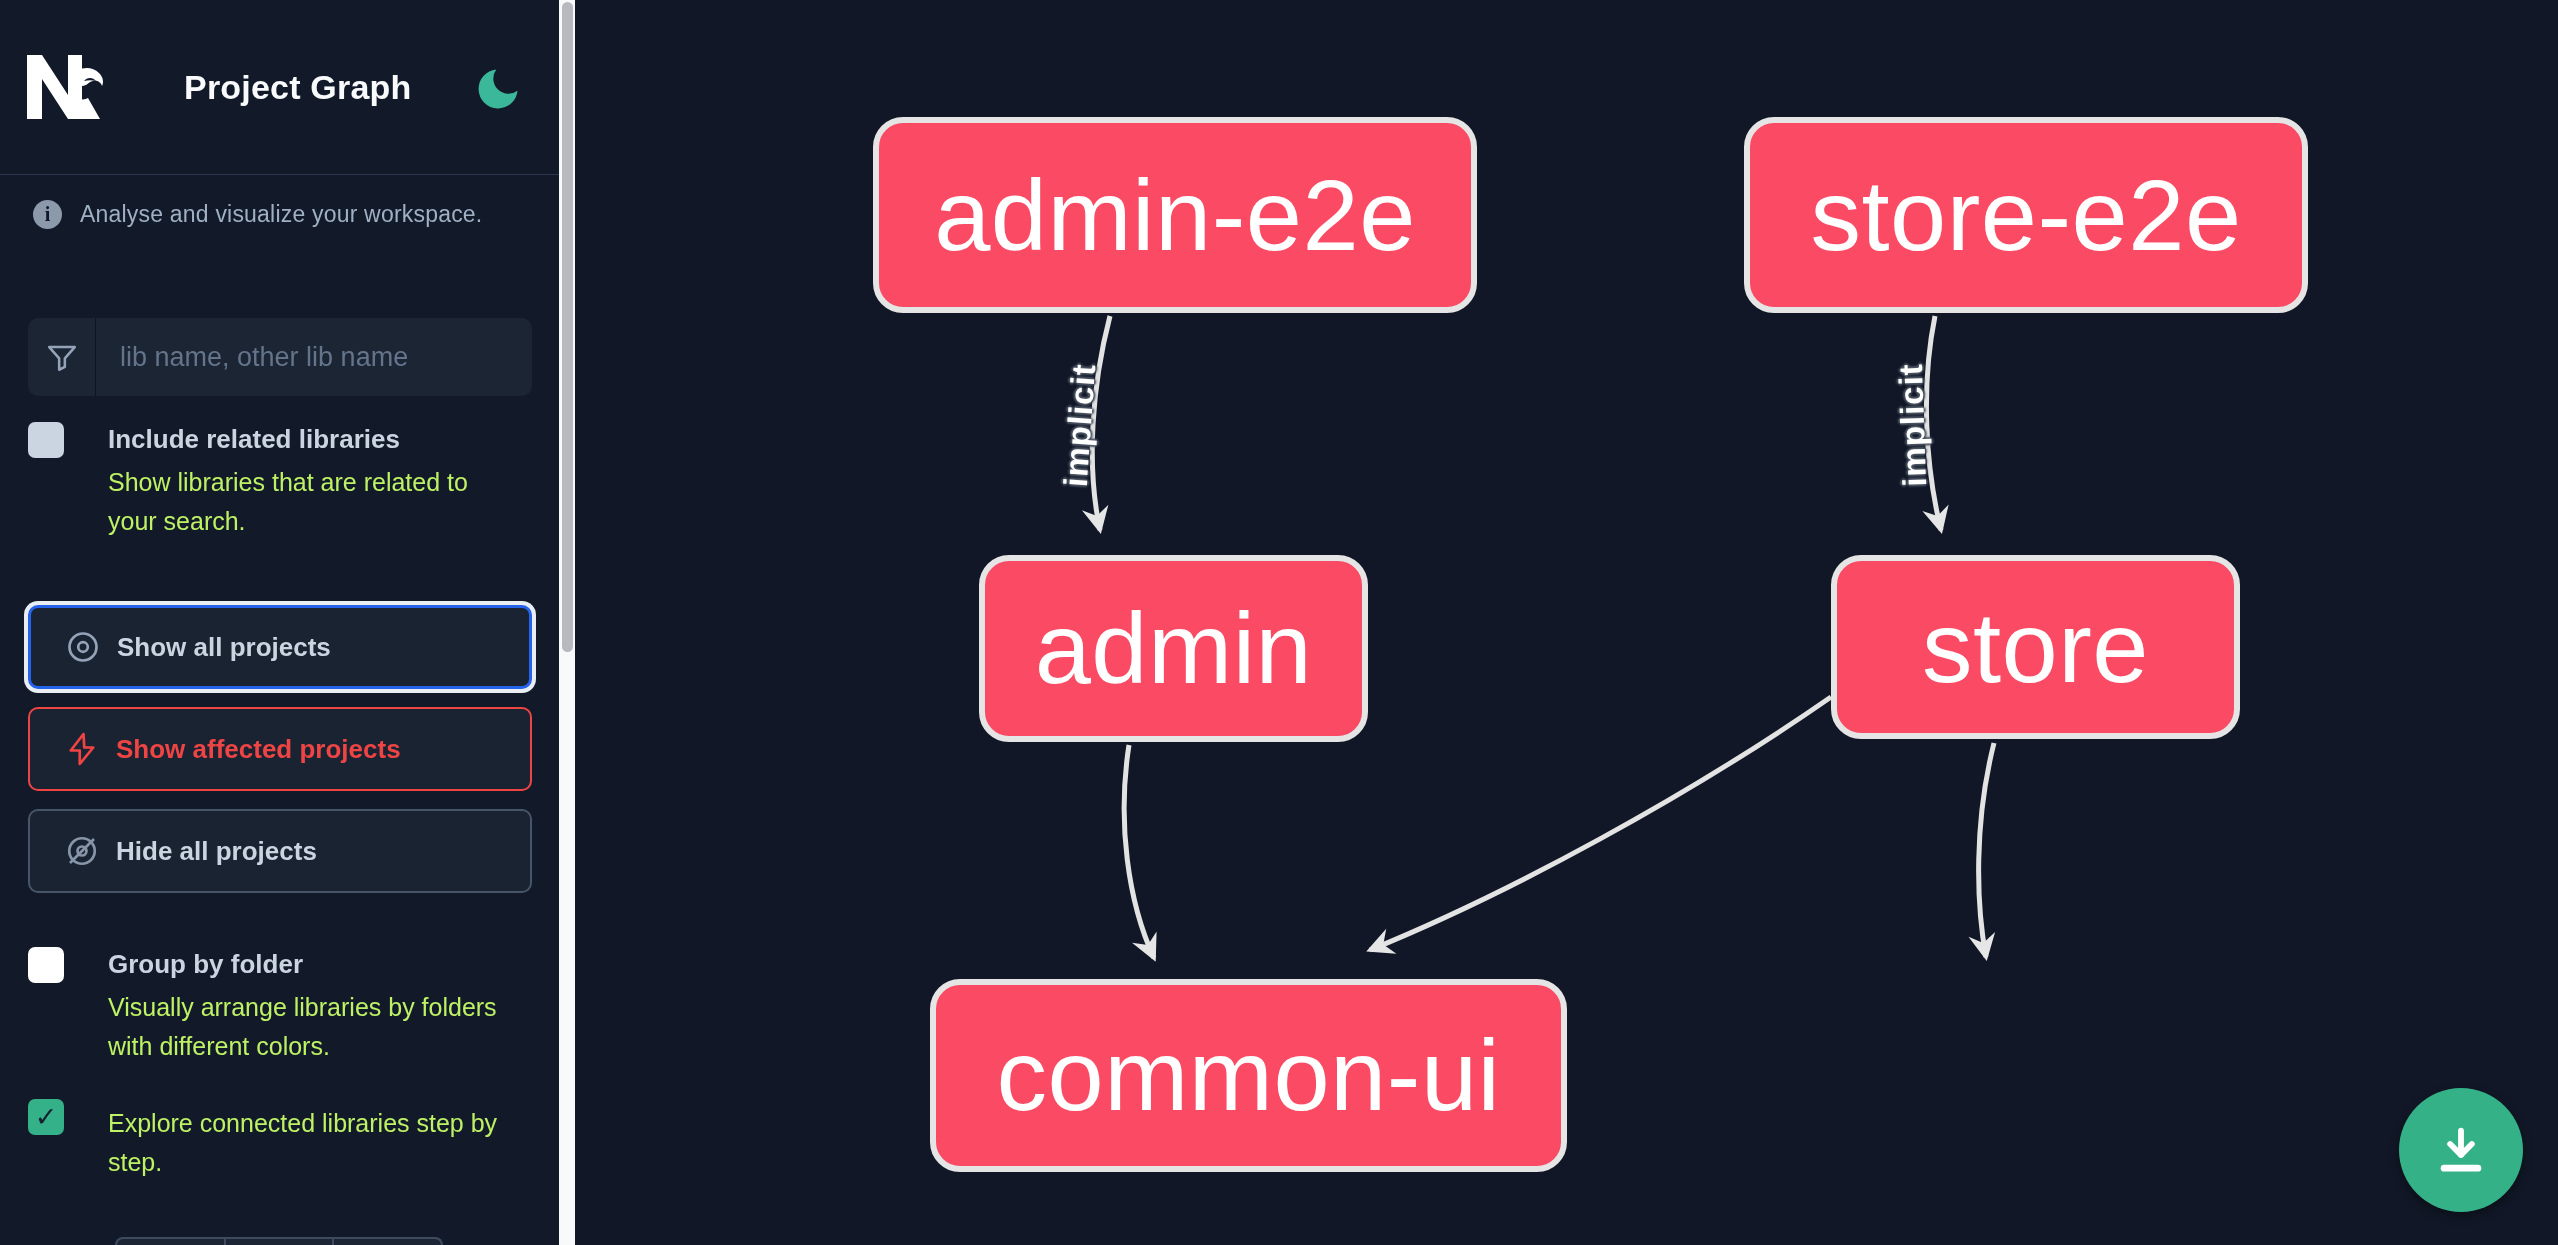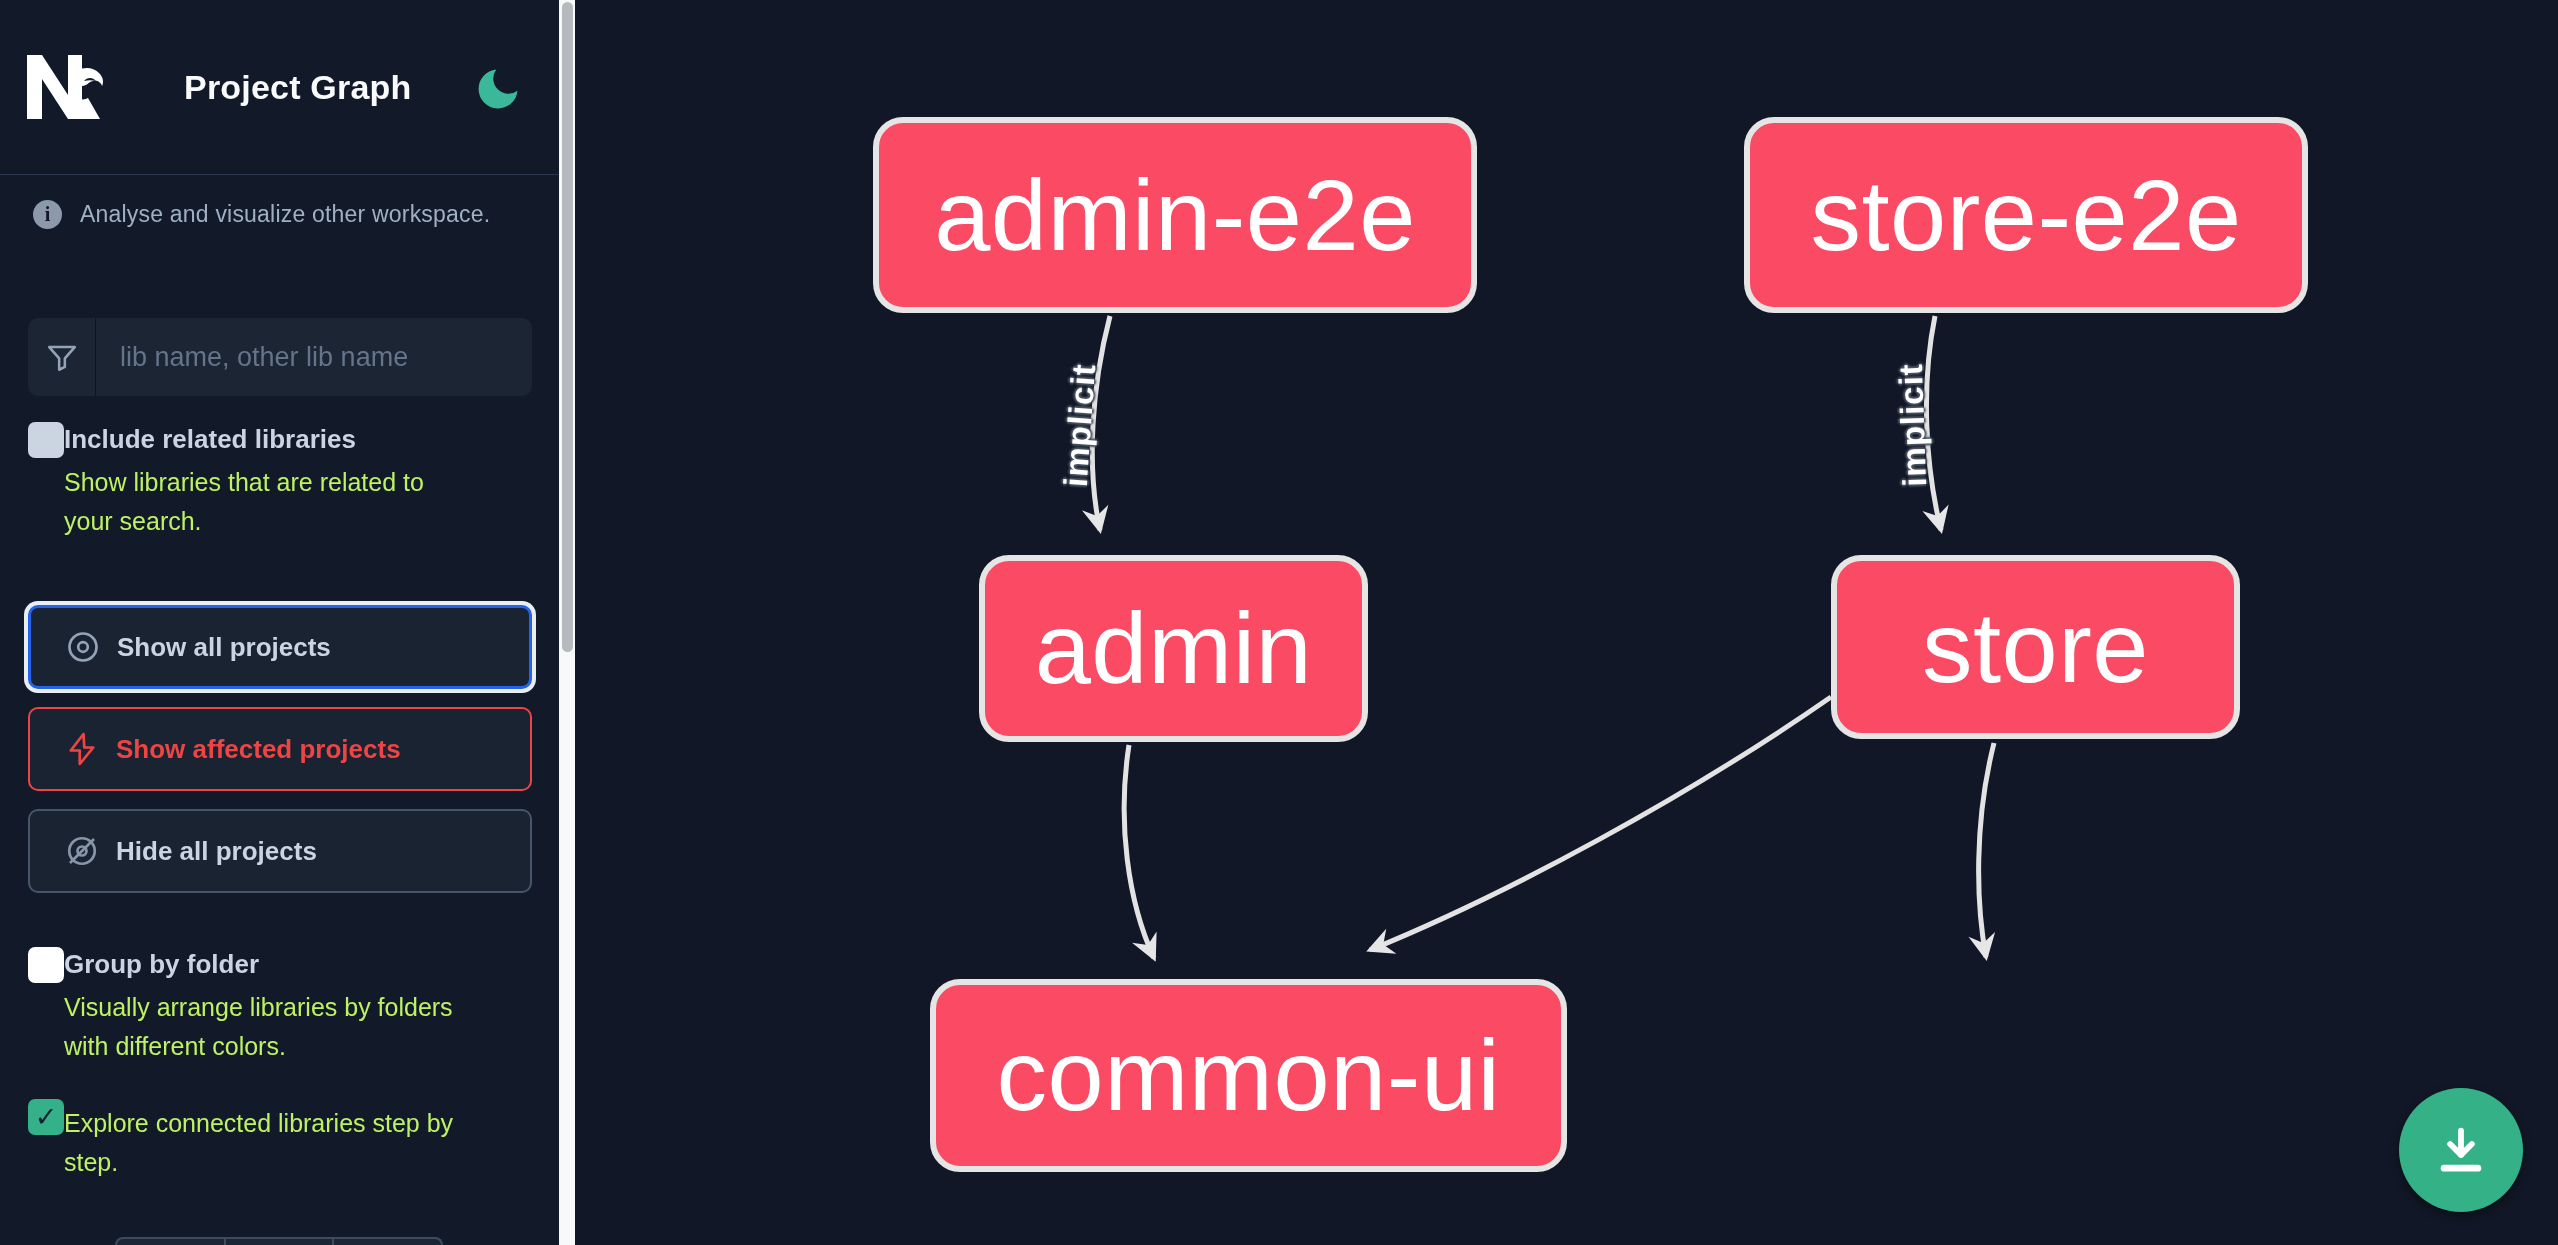--- a/index.html
+++ b/index.html
@@ -53,21 +53,21 @@
     width:68px; flex:none; display:flex; align-items:center; justify-content:center;
     border-right:1px solid #0e1522;
   }
   .search-box input {
     flex:1; background:transparent; border:none; outline:none;
     padding:0 24px; font-size:27px; color:#fde047;
     font-family:"Liberation Sans","DejaVu Sans",sans-serif;
   }
   .search-box input::placeholder { color:#64748b; }
 
-  .toggle-row { position:absolute; left:28px; width:505px; display:flex; }
+  .toggle-row { position:absolute; left:28px; width:505px; display:flex; gap:44px; }
   .cb {
     width:36px; height:36px; border-radius:7px; flex:none; margin-top:1px;
     display:flex; align-items:center; justify-content:center; cursor:pointer;
   }
   .cb-gray  { background:#cbd5e1; }
   .cb-white { background:#ffffff; }
   .cb-green { background:#34b189; color:#16202e; font-size:27px; font-weight:700; }
   .toggle-label { font-size:26px; font-weight:700; color:#cbd5e1; line-height:36px; }
   .toggle-desc  { font-size:25px; color:#bef264; line-height:39px; margin-top:6px; width:415px; }
 
@@ -165,21 +165,21 @@
     <div class="sb-title">Project Graph</div>
     <button class="moon-btn" aria-label="toggle dark mode">
       <svg width="52" height="52" viewBox="0 0 24 24">
         <path fill="#3bb79a" d="M21 12.79A9 9 0 1 1 11.21 3 7 7 0 0 0 21 12.79z"></path>
       </svg>
     </button>
   </div>
 
   <div class="info-row">
     <span class="info-icon">i</span>
-    <span class="info-text">Analyse and visualize other workspace.</span>
+    <span class="info-text">Analyse and visualize your workspace.</span>
   </div>
 
   <div class="search-box">
     <span class="search-icon-cell">
       <svg width="34" height="34" viewBox="0 0 24 24" fill="none" stroke="#94a3b8" stroke-width="1.8" stroke-linejoin="round">
         <path d="M3 5 h18 l-7 8 v6 l-4 2 v-8 L3 5 z"></path>
       </svg>
     </span>
     <input type="text" placeholder="lib name, other lib name" style="">
   </div>

